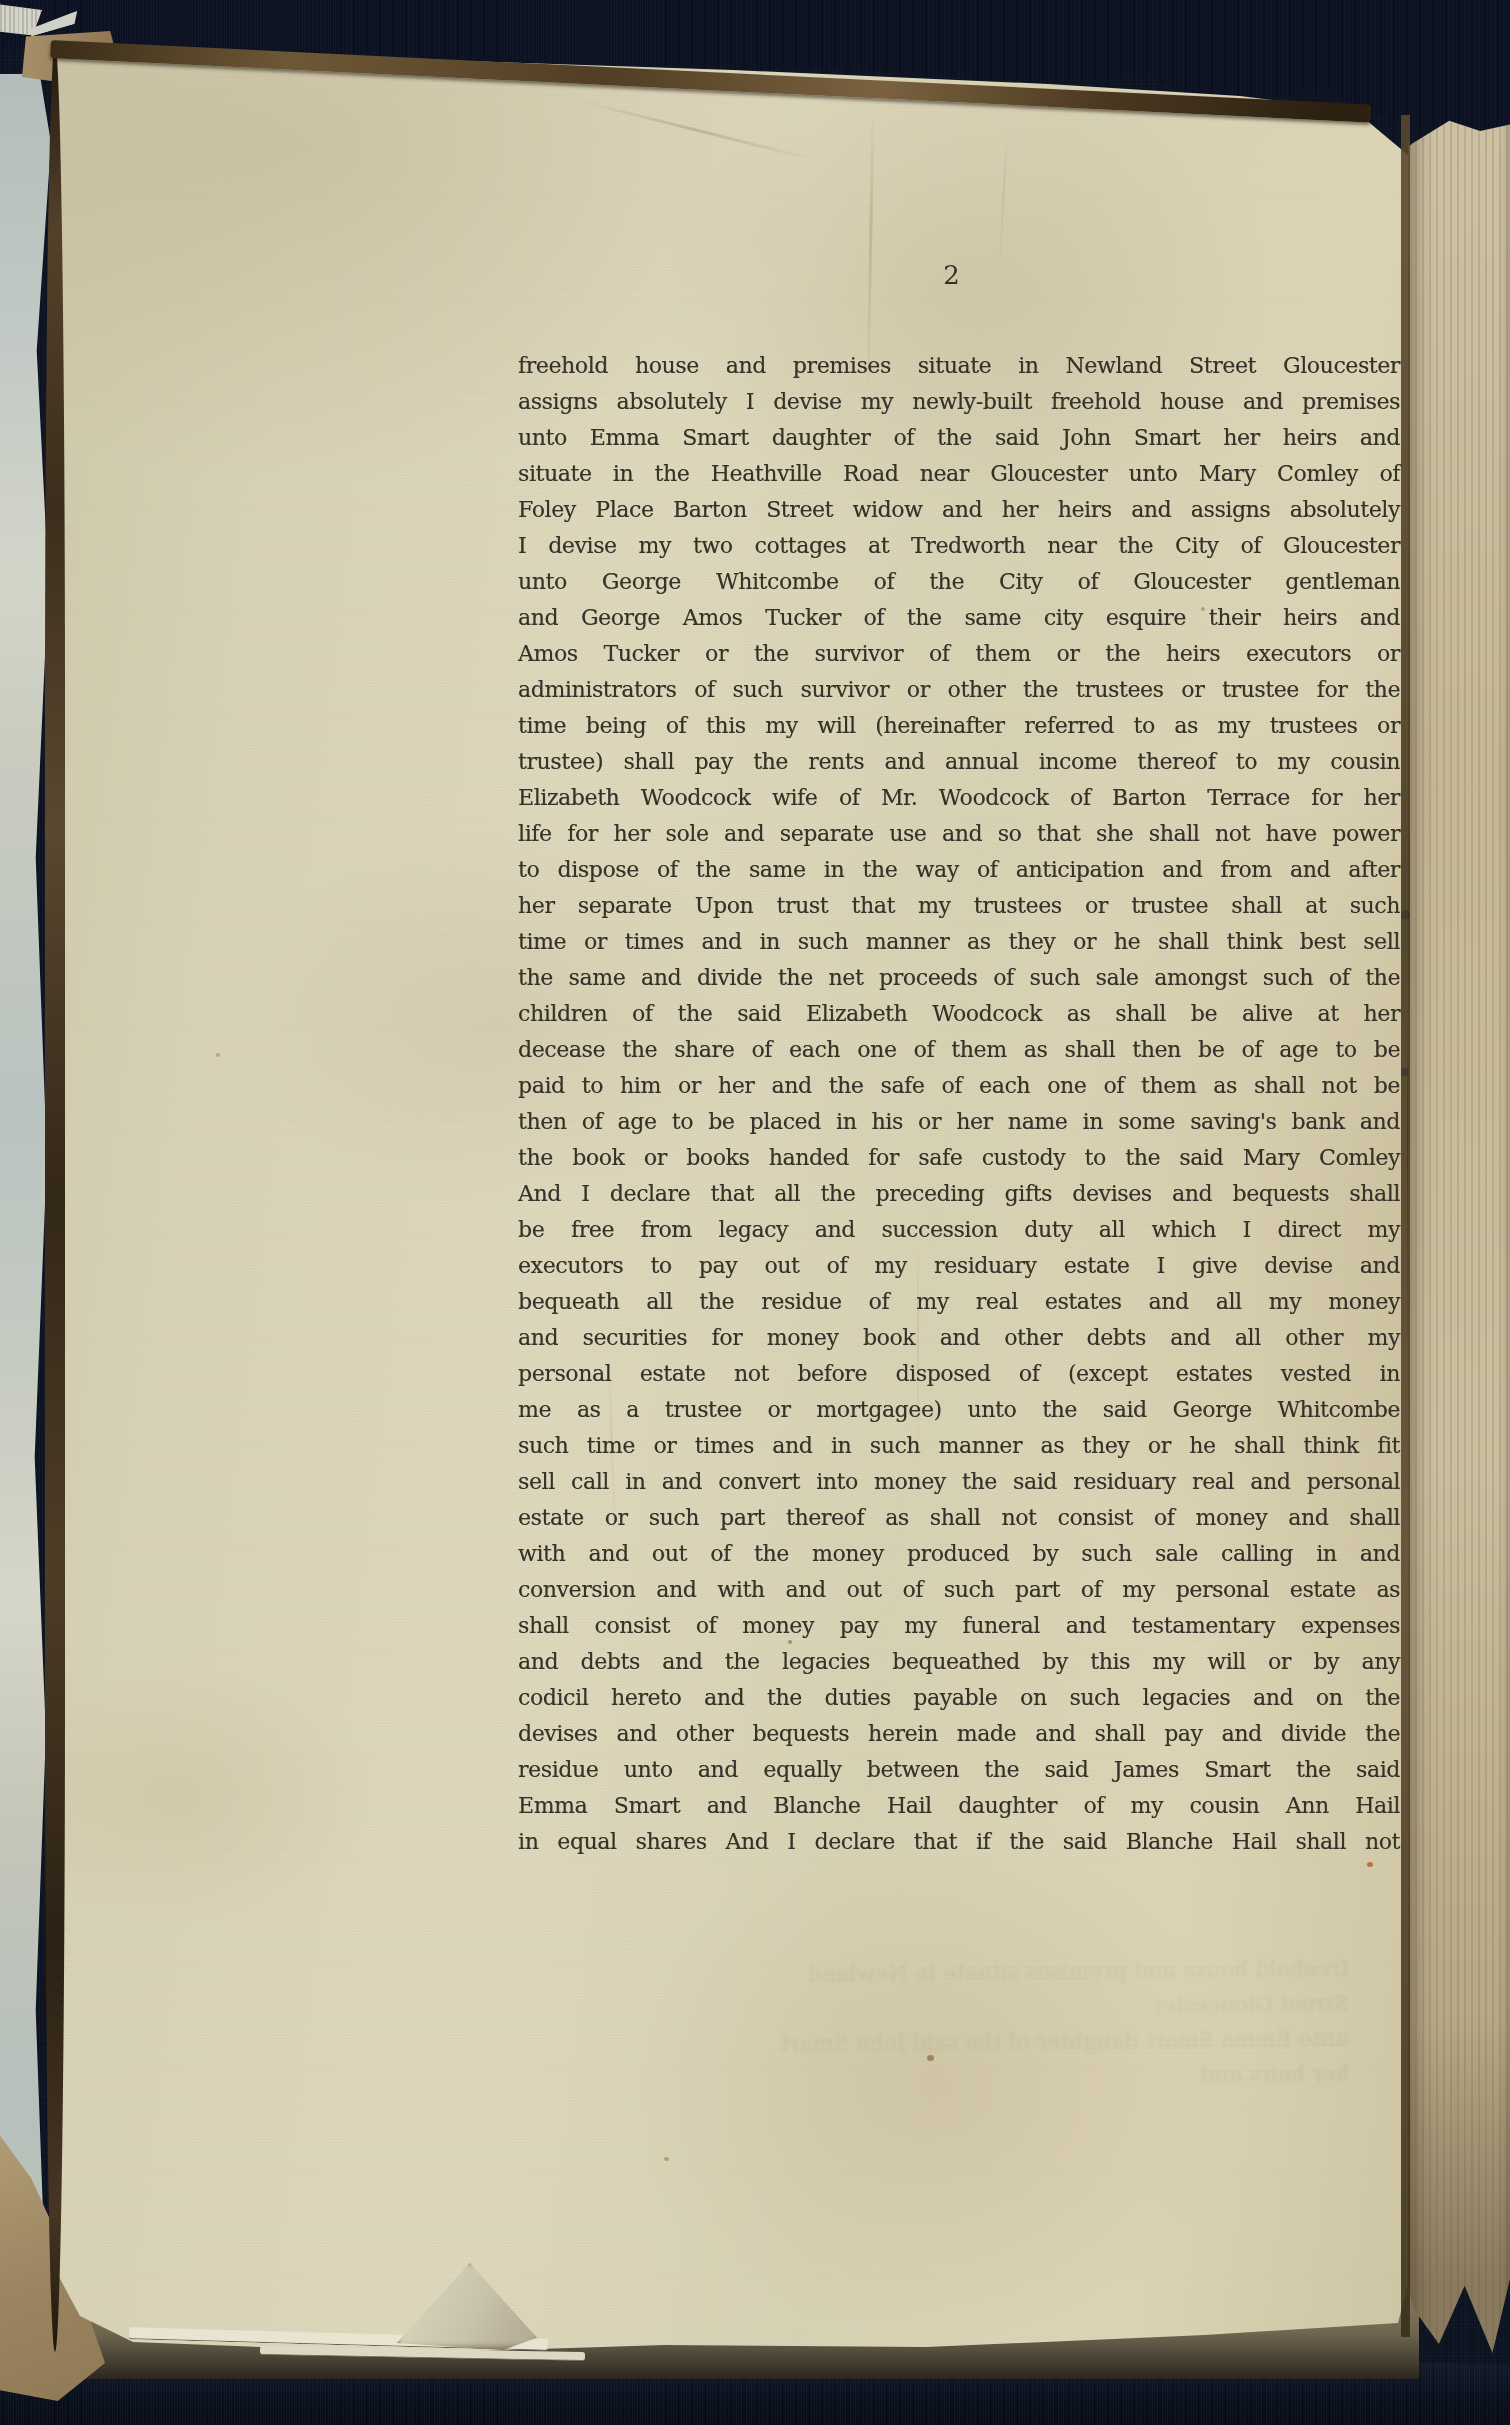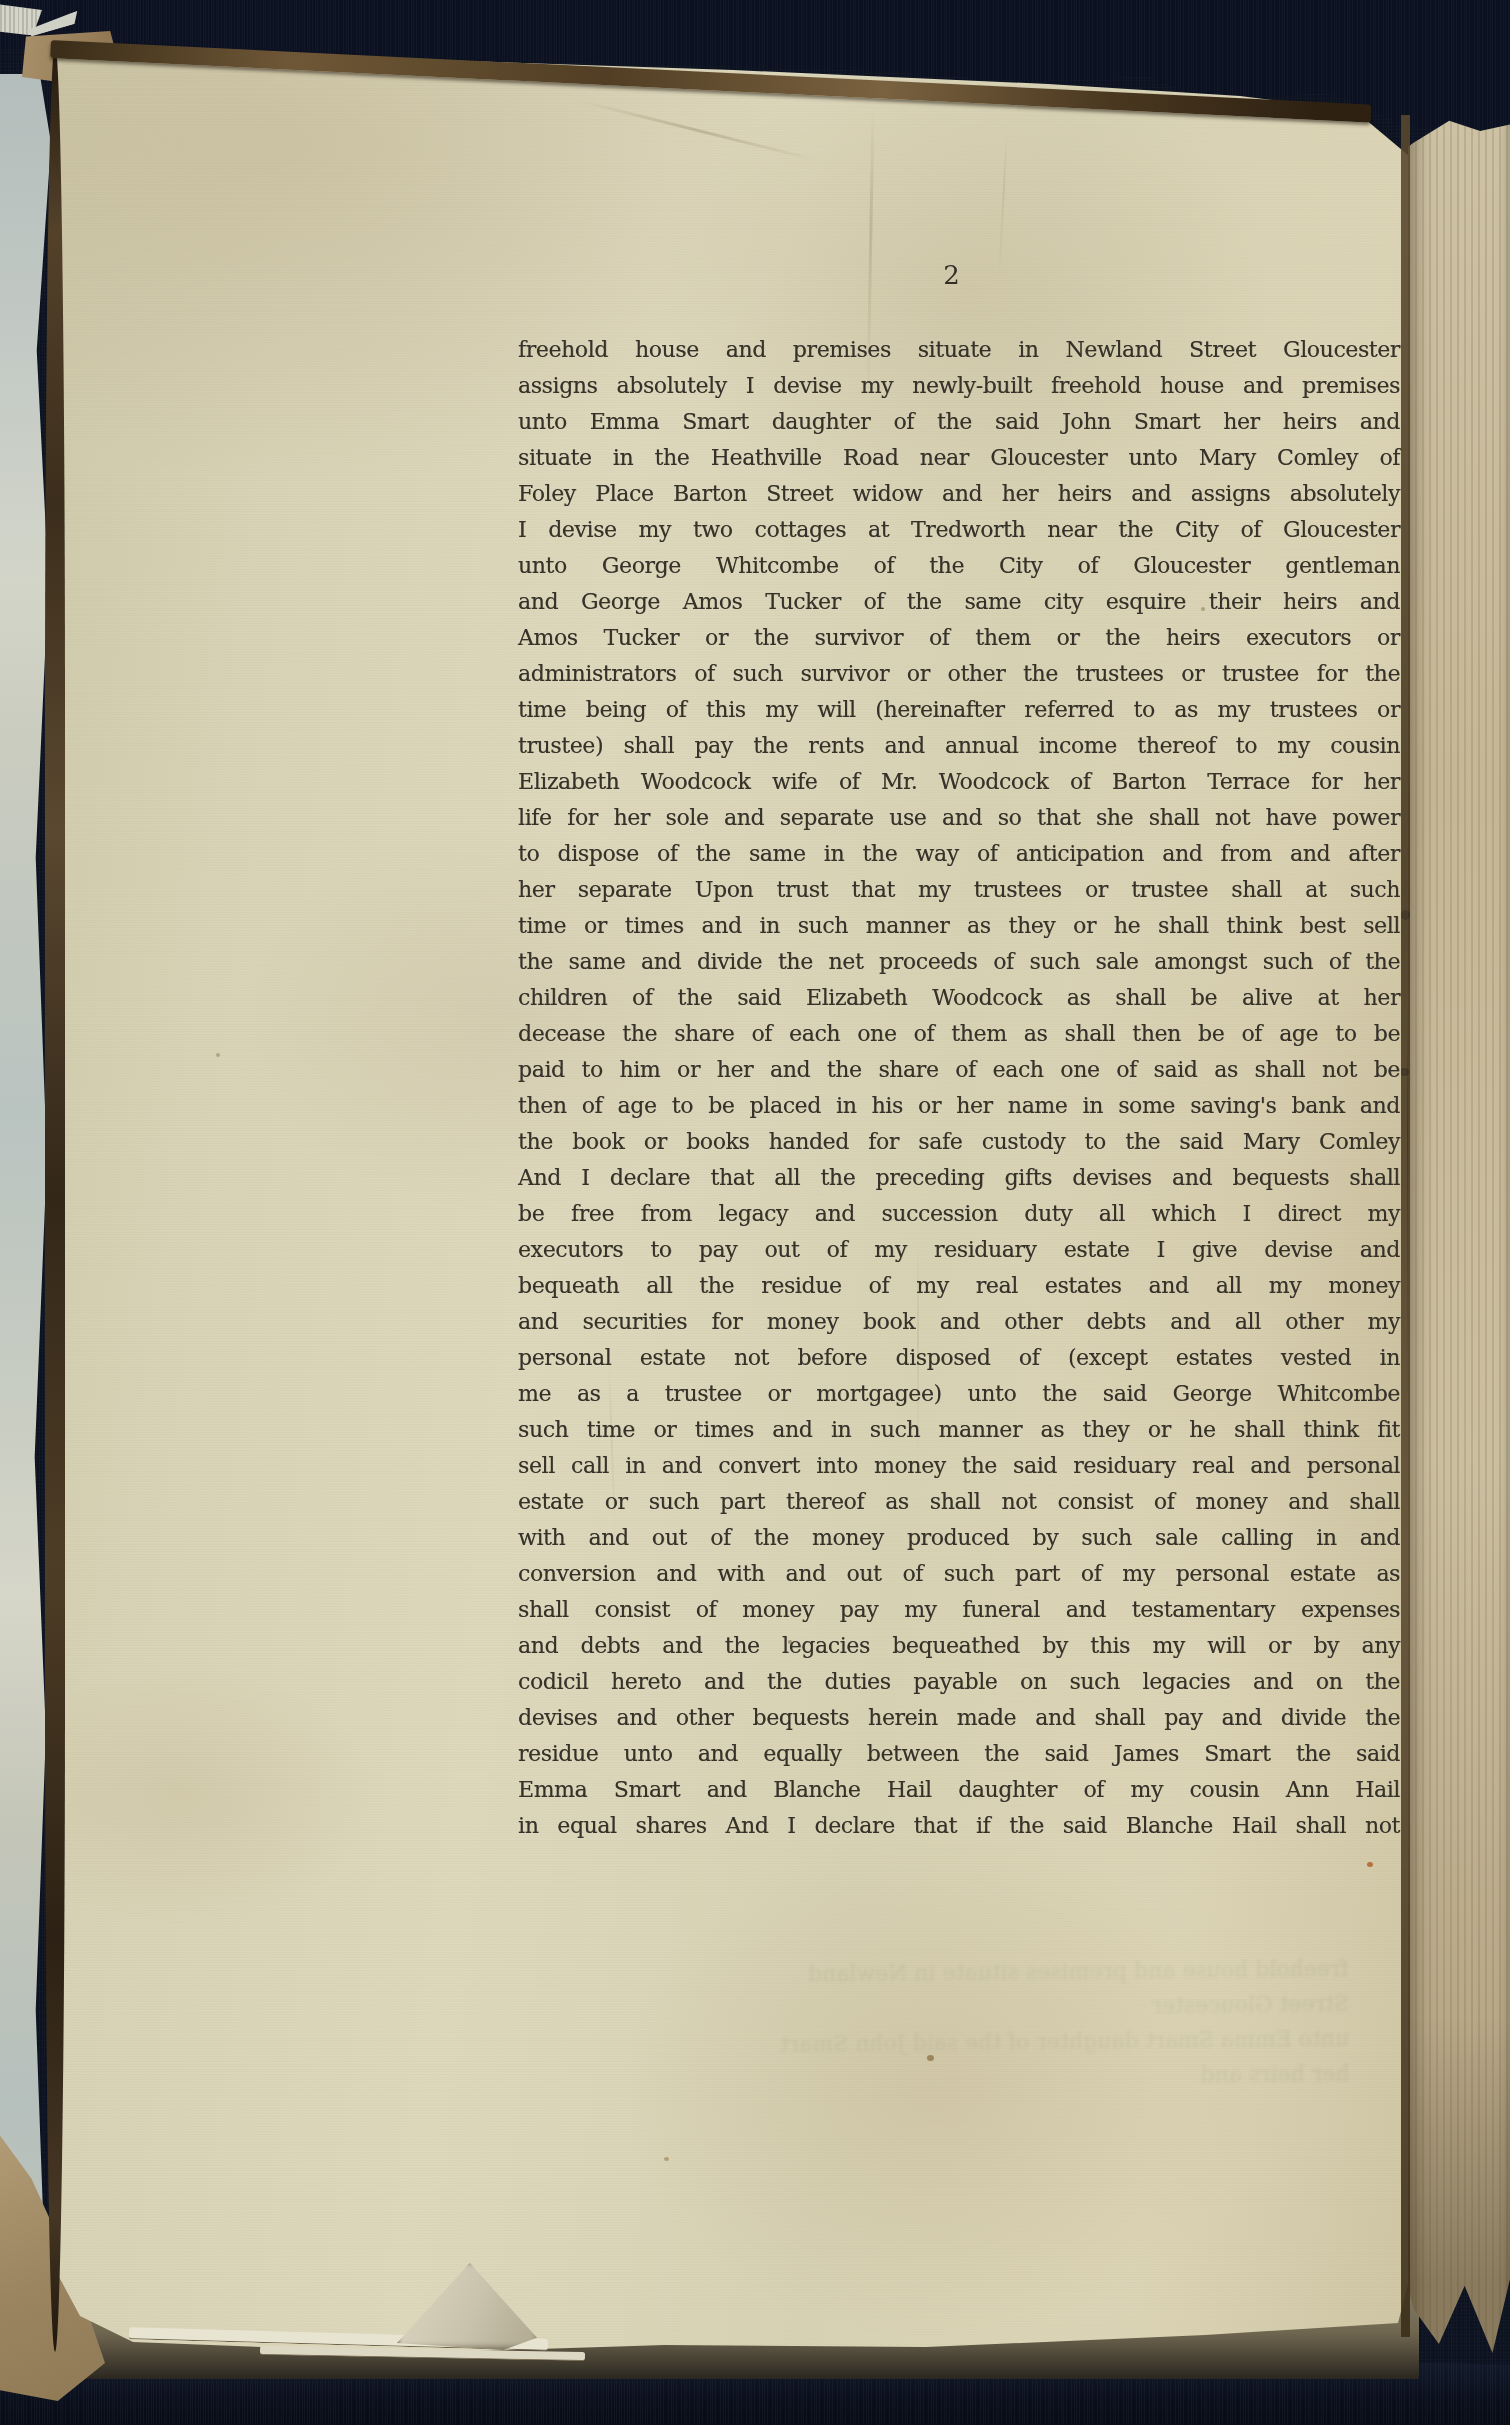--- a/index.html
+++ b/index.html
@@ -57,21 +57,21 @@
       radial-gradient(262px 175px at 12% 74%, rgba(150,120,70,.10), transparent 75%),
       linear-gradient(97deg,#cdc7a9 0%,#d8d2b6 18%,#ddd7bc 38%,#d8d2b5 60%,#dcd4b6 78%,#cdc4a2 96%);
     box-shadow:inset 0 23px 44px -15.7px rgba(50,38,18,.50),
                inset 0 -24.4px 48px -19px rgba(60,48,26,.42),
                inset 26px 0 52px -26px rgba(70,55,30,.38),
                inset -23px 0 42px -23px rgba(70,55,30,.42);}
 
   .page-number{left:924px;top:260px;width:56px;text-align:center;
     font-size:26px;color:#332f27;letter-spacing:0.9px;}
 
-  .text-block{left:518px;top:332px;width:882px;color:#36322a;}
+  .text-block{left:518px;top:348px;width:882px;color:#36322a;}
   .text-block .line{
     height:36px;line-height:36px;font-size:22px;letter-spacing:-0.4px;
     text-align:justify;text-align-last:justify;white-space:nowrap0;
     text-shadow:0.3px 0.3px 0.4px rgba(45,40,30,.45);}
 
   
   .ghost{left:738px;top:1954px;width:611px;z-index:3;opacity:.11;color:#5e7052;
     transform:scaleX(-1) rotate(.6deg);filter:blur(1.7px);font-size:22px;line-height:35px;}
 
   
@@ -162,21 +162,21 @@
         <div class="line">time being of this my will (hereinafter referred to as my trustees or</div>
         <div class="line">trustee) shall pay the rents and annual income thereof to my cousin</div>
         <div class="line">Elizabeth Woodcock wife of Mr. Woodcock of Barton Terrace for her</div>
         <div class="line">life for her sole and separate use and so that she shall not have power</div>
         <div class="line">to dispose of the same in the way of anticipation and from and after</div>
         <div class="line">her separate Upon trust that my trustees or trustee shall at such</div>
         <div class="line">time or times and in such manner as they or he shall think best sell</div>
         <div class="line">the same and divide the net proceeds of such sale amongst such of the</div>
         <div class="line">children of the said Elizabeth Woodcock as shall be alive at her</div>
         <div class="line">decease the share of each one of them as shall then be of age to be</div>
-        <div class="line">paid to him or her and the share of each one of said as shall not be</div>
+        <div class="line">paid to him or her and the safe of each one of them as shall not be</div>
         <div class="line">then of age to be placed in his or her name in some saving's bank and</div>
         <div class="line">the book or books handed for safe custody to the said Mary Comley</div>
         <div class="line">And I declare that all the preceding gifts devises and bequests shall</div>
         <div class="line">be free from legacy and succession duty all which I direct my</div>
         <div class="line">executors to pay out of my residuary estate I give devise and</div>
         <div class="line">bequeath all the residue of my real estates and all my money</div>
         <div class="line">and securities for money book and other debts and all other my</div>
         <div class="line">personal estate not before disposed of (except estates vested in</div>
         <div class="line">me as a trustee or mortgagee) unto the said George Whitcombe</div>
         <div class="line">such time or times and in such manner as they or he shall think fit</div>

